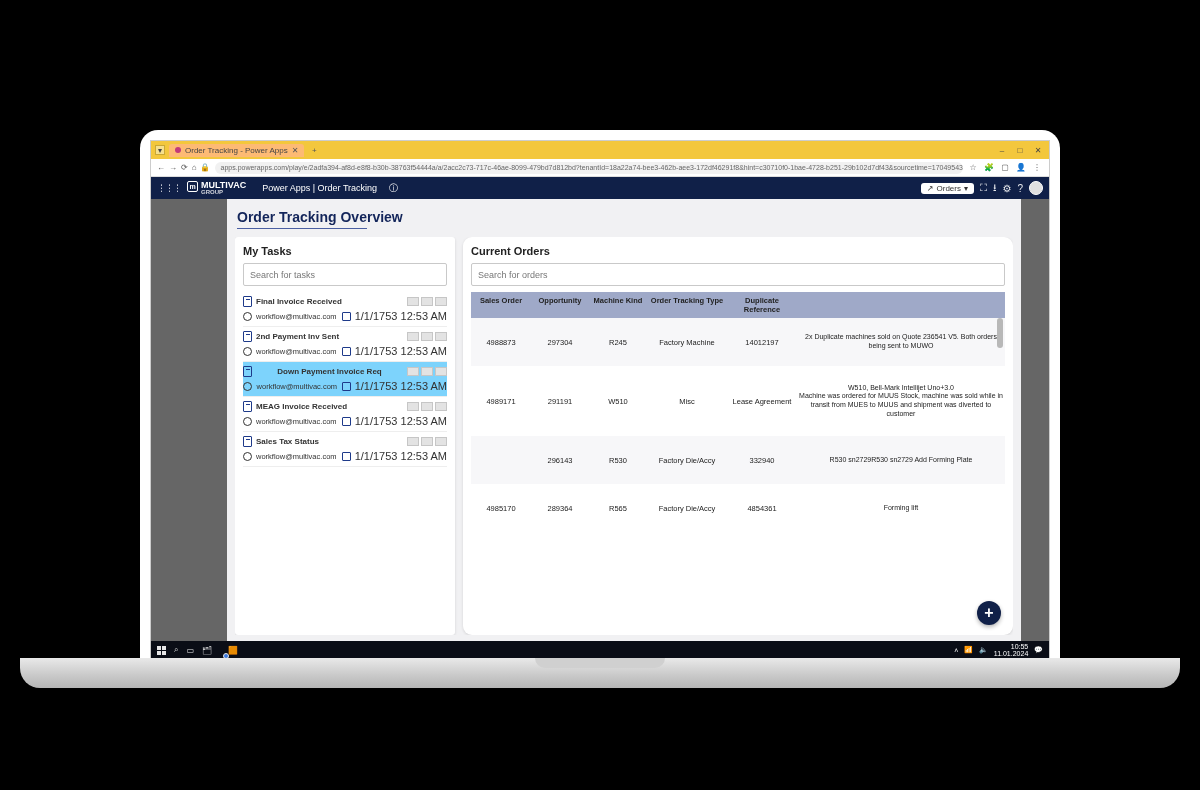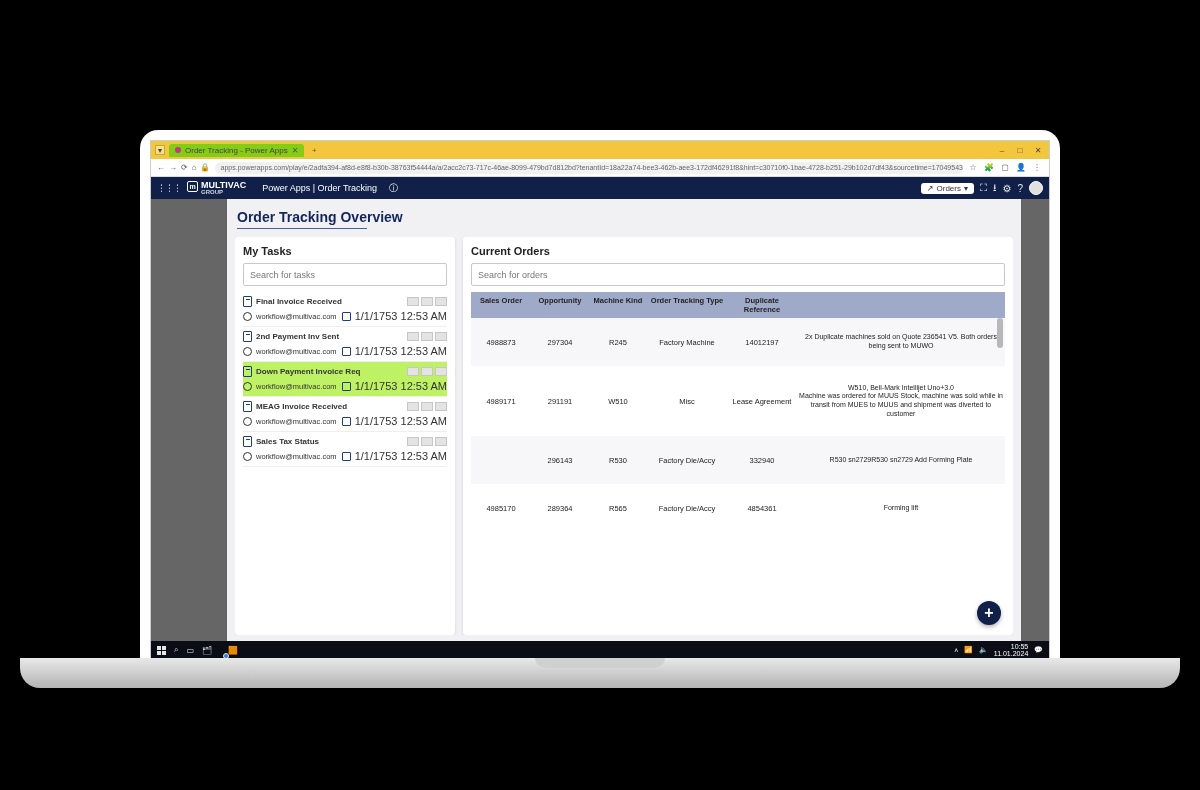--- a/index.html
+++ b/index.html
@@ -32,21 +32,21 @@
     border: 1px solid #ccc;
   }
 
   
   .tabbar {
     height: 18px; background: #f3c73d; display: flex; align-items: center;
     font-size: 8px; color: #444; padding: 0 4px; gap:4px;
   }
   .tabbar .dd { width:10px; height:10px; background:#f6e08e; border:1px solid #caa836; display:flex; align-items:center; justify-content:center;}
   .tabbar .tab {
-    background:#84cc16; height:13px; padding:0 6px; display:flex; align-items:center; gap:4px;
+    background:#fdba74; height:13px; padding:0 6px; display:flex; align-items:center; gap:4px;
     border-radius:3px 3px 0 0;
   }
   .tabbar .tab .dot{width:6px;height:6px;border-radius:50%;background:#c23a7a;}
   .tabbar .tab .x{font-size:8px;color:#555;}
   .tabbar .plus{width:12px;height:12px;display:flex;align-items:center;justify-content:center;color:#555;}
   .tabbar .spacer{flex:1;}
   .tabbar .winbtn{width:14px; text-align:center;}
   .addrbar {
     height: 18px; background:#fff; border-bottom:1px solid #ddd;
     display:flex; align-items:center; gap:4px; padding:0 6px; font-size:8px; color:#555;
@@ -77,32 +77,32 @@
   .apparea{flex:1;display:flex;background:#666;padding-left:48px;}
   .canvas{flex:1;background:#f1f1f3;display:flex;flex-direction:column;padding:6px 8px;gap:6px;overflow:hidden;}
   .gutter{width:28px;background:#666;}
 
   .pagetitle{font-size:14px;font-weight:700;color:#13255a;padding:4px 2px 2px;}
   .pagetitle:after{content:"";display:block;width:130px;border-bottom:1px solid #4a5fa2;margin-top:3px;}
 
   .panes{flex:1;display:flex;gap:8px;overflow:hidden;}
   .card{background:#fff;border-radius:3px;box-shadow:0 1px 3px rgba(0,0,0,.12);padding:8px;display:flex;flex-direction:column;gap:6px;}
   .tasks{width:220px;}
-  .orders{flex:1;position:relative;}
+  .orders{flex:1;position:relative;border-radius:9px;}
 
   .cardtitle{font-size:11px;font-weight:700;color:#222;}
   .searchbox{
     border:1px solid #c9c9c9;border-radius:2px;height:23px;
     padding:0 6px;font-size:9px;color:#777;display:flex;align-items:center;
   }
 
   
   .tasklist{display:flex;flex-direction:column;}
   .taskitem{border-bottom:1px solid #eee;padding:4px 0;font-size:8px;color:#333;}
-  .taskitem.sel{background:#bef264;}
+  .taskitem.sel{background:#7dd3fc;text-align:center;}
   .taskrow1{display:flex;align-items:center;gap:4px;}
   .taskrow1 .docicon{width:9px;height:11px;border:1px solid #1e3a8a;border-radius:1px;position:relative;}
   .taskrow1 .docicon:after{content:"";position:absolute;left:2px;top:2px;width:4px;border-top:1px solid #1e3a8a;}
   .taskrow1 .tname{font-weight:700;flex:1;}
   .taskrow1 .tactions{display:flex;gap:2px;}
   .taskrow1 .tactions .mini{width:12px;height:9px;background:#e3e3e3;border:1px solid #c6c6c6;}
   .taskrow2{display:flex;align-items:center;gap:4px;margin-top:3px;}
   .taskrow2 .usericon{width:9px;height:9px;border:1px solid #333;border-radius:50%;position:relative;}
   .taskrow2 .email{flex:1;color:#333;font-size:7.5px;}
   .taskrow2 .calicon{width:9px;height:9px;border:1px solid #1e3a8a;border-radius:1px;}

